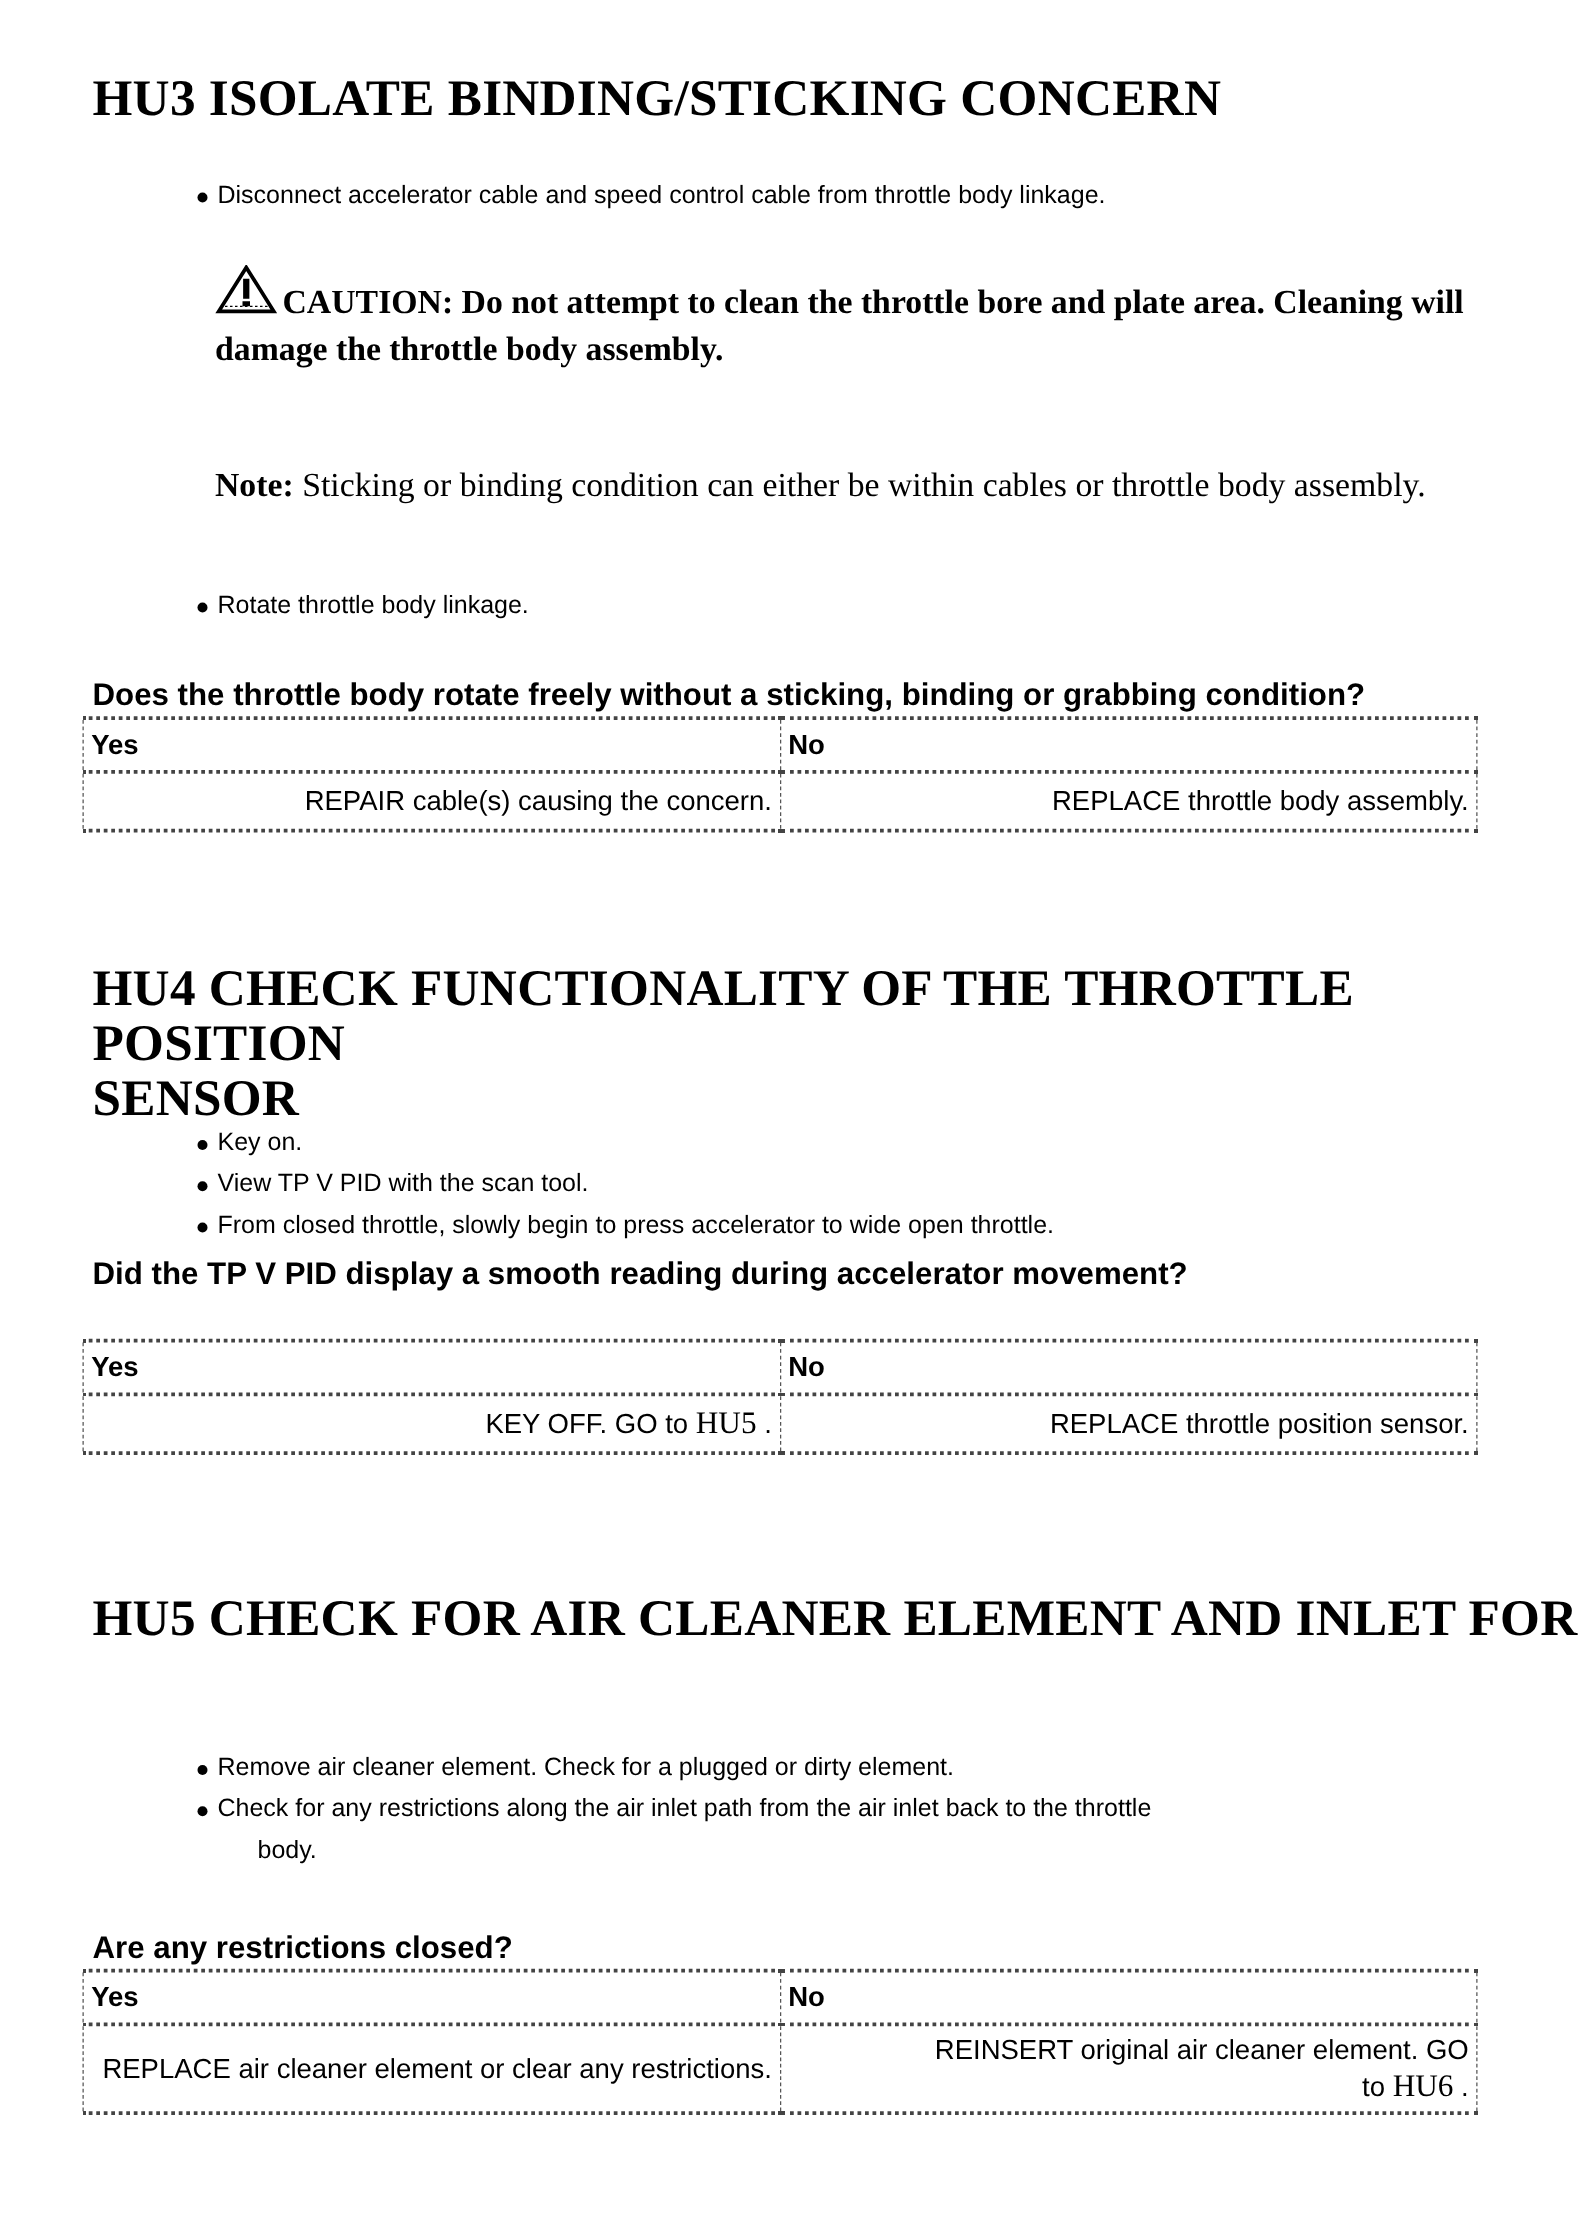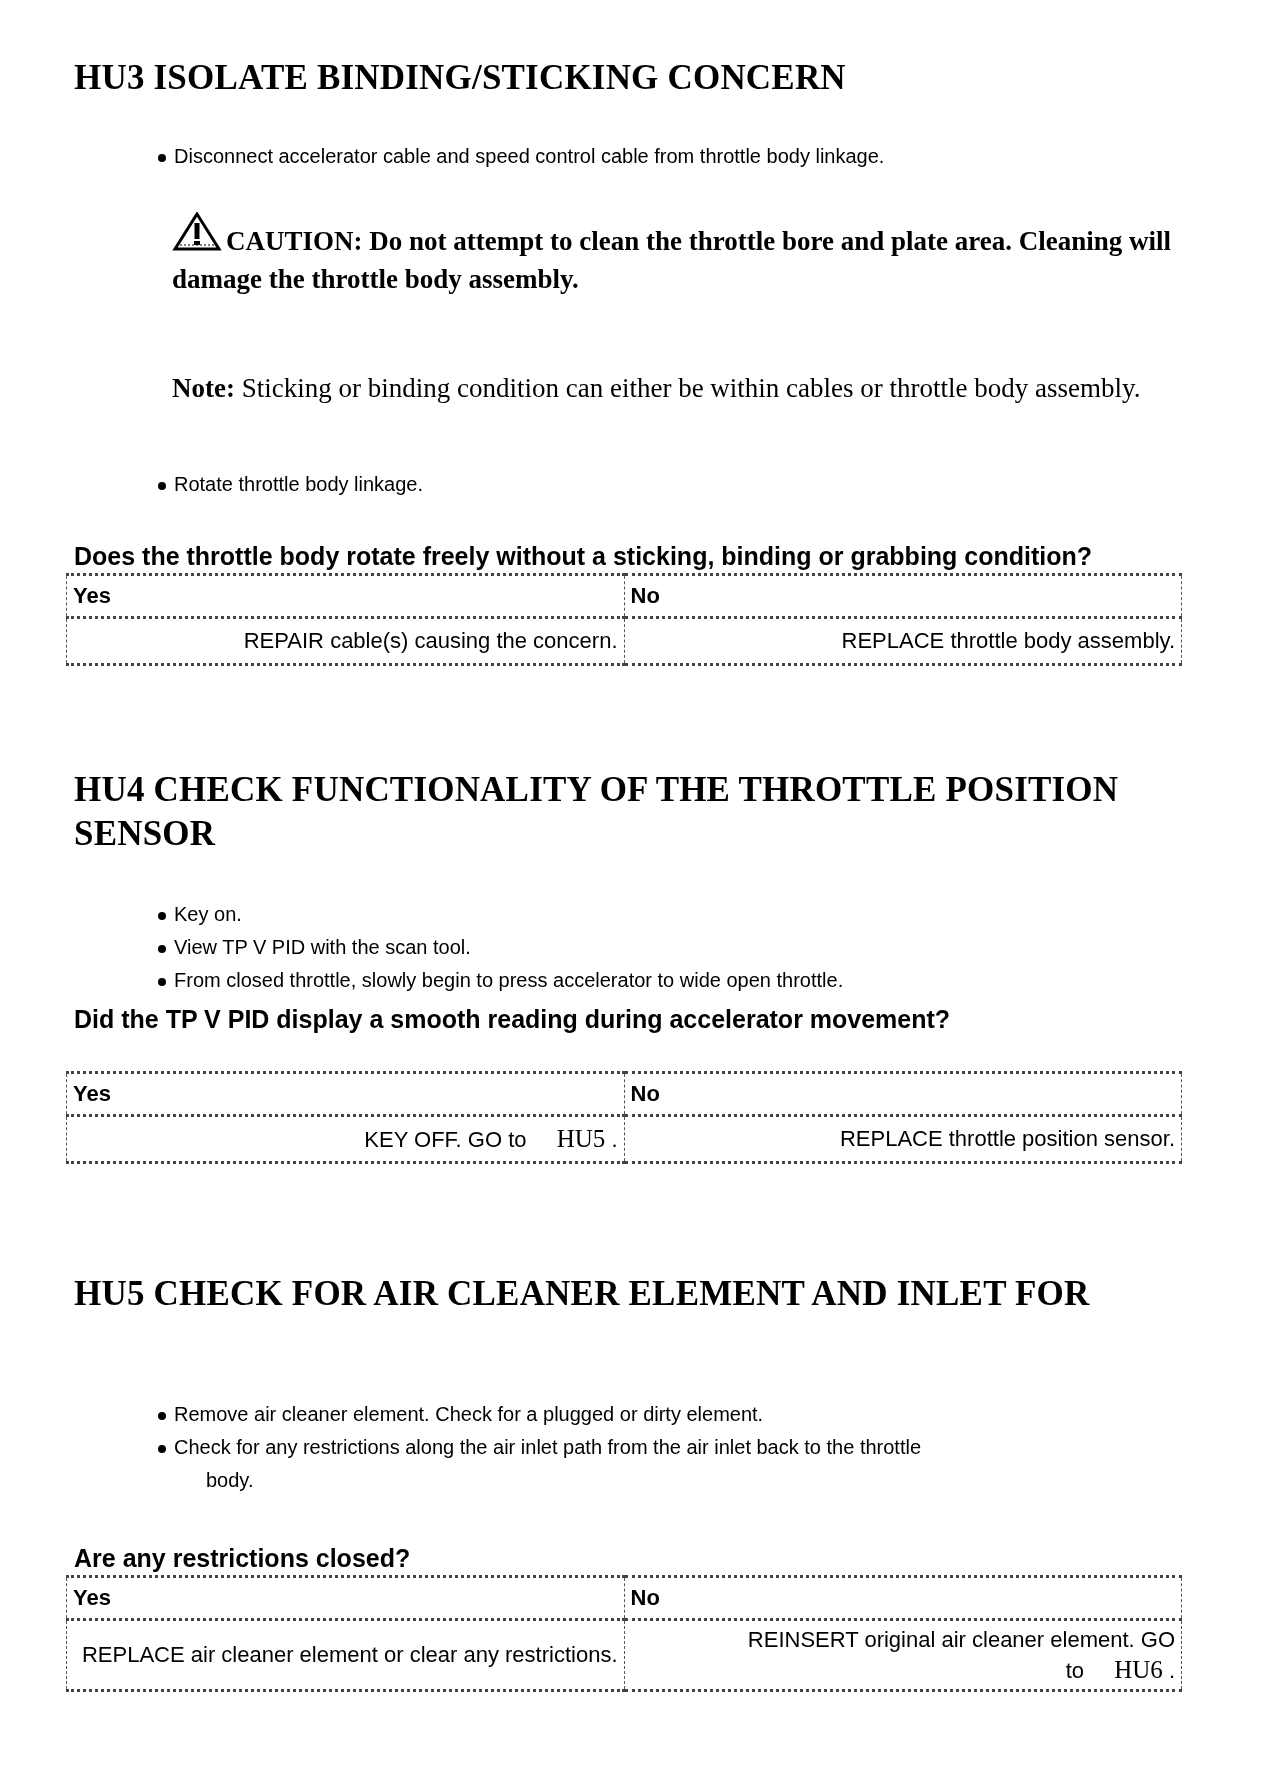--- a/index.html
+++ b/index.html
@@ -1,21 +1,21 @@
 <!DOCTYPE html>
 <html><head>
 <meta charset="utf-8">
 <style>
   html, body { margin: 0; padding: 0; background: #ffffff; }
   body { width: 1264px; height: 1778px; position: relative; overflow: hidden; color: #000; }
 
   .heading {
     position: absolute; left: 74px; margin: 0;
     font-family: "Liberation Serif", "DejaVu Serif", serif;
-    font-weight: bold; font-size: 35px; line-height: 44px; letter-spacing: 0.2px;
+    font-weight: bold; font-size: 41px; line-height: 44px; letter-spacing: 0.2px;
   }
   .bullets { position: absolute; left: 158px; margin: 0; padding: 0; list-style: none;
     font-family: "Liberation Sans", "DejaVu Sans", sans-serif; font-size: 20px; line-height: 33px; }
   .bullets li { position: relative; padding-left: 16px; }
   .bullets li .dot { position: absolute; left: 0; top: 14px; width: 8px; height: 8px; border-radius: 50%; background: #000; }
   .bullets li .cont { display: block; padding-left: 32px; }
 
   .caution { position: absolute; left: 172px; top: 212px; width: 1080px;
     font-family: "Liberation Serif", "DejaVu Serif", serif; font-weight: bold; font-size: 27px; line-height: 38px; }
   .caution svg { vertical-align: -2px; margin-right: 4px; }
@@ -27,21 +27,21 @@
     font-family: "Liberation Sans", "DejaVu Sans", sans-serif; font-weight: bold; font-size: 25px; line-height: 26px; }
 
   table.yn { position: absolute; left: 66px; width: 1116px; border-collapse: collapse;
     font-family: "Liberation Sans", "DejaVu Sans", sans-serif; font-size: 22px; }
   table.yn th, table.yn td { border-left: 1px dashed #555; border-right: 1px dashed #555;
     border-top: 3px dotted #444; border-bottom: 3px dotted #444; padding: 0 6px; vertical-align: middle; }
   table.yn th { font-weight: bold; height: 40px; text-align: left; }
   table.yn td { height: 44px; text-align: right; line-height: 30px; }
   table.yn td.tall { height: 68px; }
   table.yn .col { width: 50%; }
-  .ref { font-family: "Liberation Serif", "DejaVu Serif", serif; font-size: 25px; margin-left: 24px; }
+  .ref { font-family: "Liberation Serif", "DejaVu Serif", serif; font-size: 25px; }
 </style>
 </head>
 <body>
 
 <h1 class="heading" style="top:56px;">HU3 ISOLATE BINDING/STICKING CONCERN</h1>
 
 <ul class="bullets" style="top:140px;">
   <li><span class="dot"></span><span>Disconnect accelerator cable and speed control cable from throttle body linkage.</span></li>
 </ul>
 

